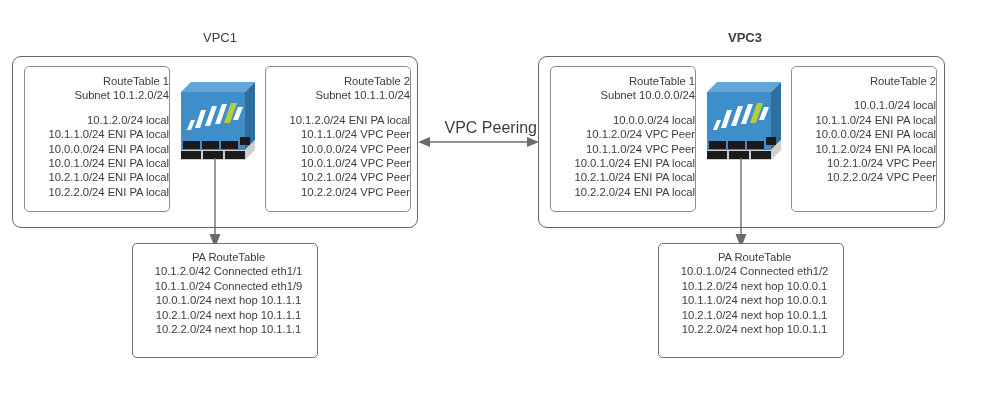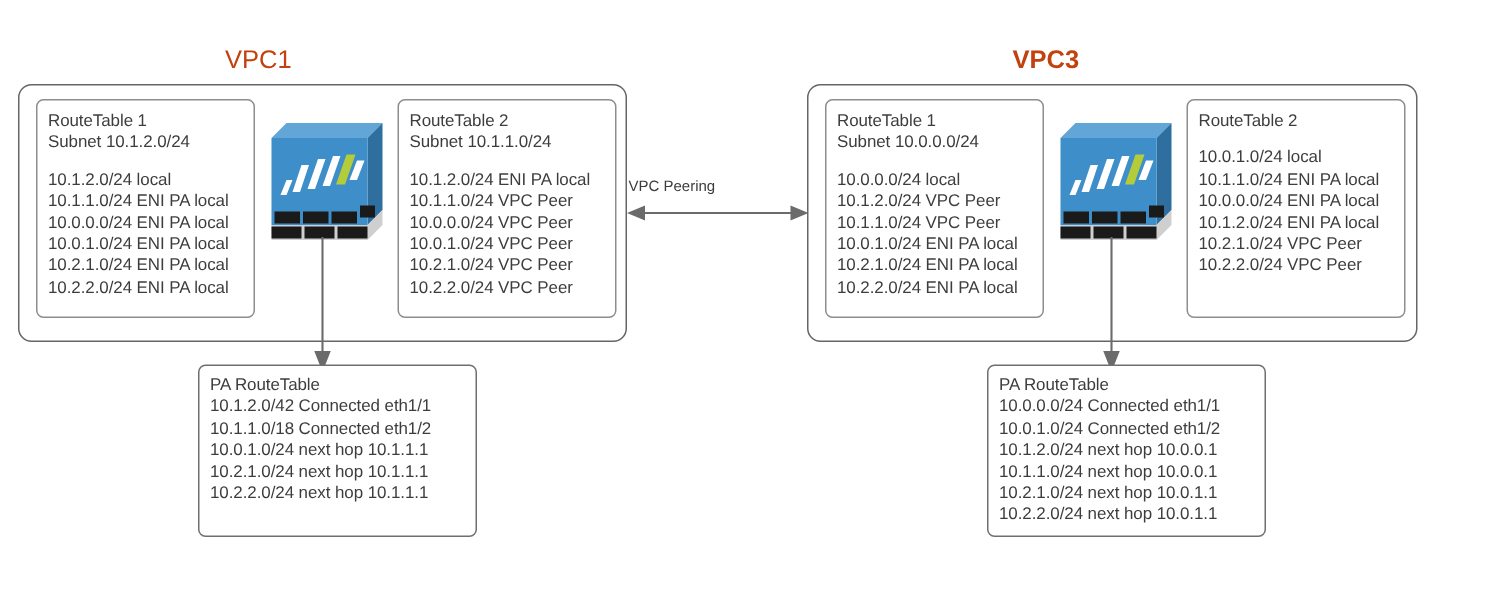--- a/index.html
+++ b/index.html
@@ -22,71 +22,73 @@
   
   .vpc-box {
     position: absolute;
     border: 1.6px solid #666666;
     border-radius: 9px;
     background: #ffffff;
     box-sizing: border-box;
   }
   .vpc-title {
     position: absolute;
-    font-size: 17px;
-    color: #c2410c;
-    text-align: left;
+    font-size: 13px;
+    color: #404040;
+    text-align: center;
     white-space: nowrap;
   }
 
   
   .rt-box {
     position: absolute;
     border: 1.2px solid #8d8d8d;
     border-radius: 5px;
     background: #ffffff;
     box-sizing: border-box;
     padding: 7px 0 0 7px;
+    text-align: right;
   }
   .rt-line {
     font-size: 11.3px;
     line-height: 14.4px;
     color: #3d3d3d;
     white-space: nowrap;
     letter-spacing: -0.05px;
   }
   .rt-gap {
     height: 10px;
   }
 
   
   .pa-box {
     position: absolute;
     border: 1.2px solid #6f6f6f;
     border-radius: 5px;
     background: #ffffff;
     box-sizing: border-box;
     padding: 6px 0 0 7px;
+    text-align: center;
   }
 
   
   .fw-icon {
     position: absolute;
   }
 
   
   .connector {
     position: absolute;
   }
   .peer-label {
     position: absolute;
-    font-size: 10px;
+    font-size: 16px;
     color: #3d3d3d;
     white-space: nowrap;
-    text-align: left;
+    text-align: right;
   }
 </style>
 </head>
 <body>
 
 <div id="canvas">
 
   <div class="vpc-title" style="left:150px; top:30px; width:140px;">VPC1</div>
 
   <div class="vpc-box" style="left:12px; top:56px; width:406px; height:172px;"></div>
@@ -149,21 +151,21 @@
   <div class="connector" style="left:205px; top:158px; width:20px; height:92px;">
     <svg width="20" height="92" viewBox="0 0 20 92" xmlns="http://www.w3.org/2000/svg">
       <line x1="10" y1="0" x2="10" y2="78" stroke="#6b6b6b" stroke-width="1.4"></line>
       <polygon points="10,90 4.5,76 15.5,76" fill="#6b6b6b"></polygon>
     </svg>
   </div>
 
   <div class="pa-box" style="left:132px; top:243px; width:186px; height:115px;">
     <div class="rt-line">PA RouteTable</div>
     <div class="rt-line">10.1.2.0/42 Connected eth1/1</div>
-    <div class="rt-line">10.1.1.0/18 Connected eth1/2</div>
+    <div class="rt-line">10.1.1.0/24 Connected eth1/9</div>
     <div class="rt-line">10.0.1.0/24 next hop 10.1.1.1</div>
     <div class="rt-line">10.2.1.0/24 next hop 10.1.1.1</div>
     <div class="rt-line">10.2.2.0/24 next hop 10.1.1.1</div>
   </div>
 
   <div class="peer-label" style="left:419px; top:119px; width:118px;">VPC Peering</div>
 
   <div class="connector" style="left:418px; top:134px; width:121px; height:16px;">
     <svg width="121" height="16" viewBox="0 0 121 16" xmlns="http://www.w3.org/2000/svg">
       <line x1="10" y1="8" x2="111" y2="8" stroke="#6b6b6b" stroke-width="1.4"></line>
@@ -227,21 +229,20 @@
 
   <div class="connector" style="left:731px; top:158px; width:20px; height:92px;">
     <svg width="20" height="92" viewBox="0 0 20 92" xmlns="http://www.w3.org/2000/svg">
       <line x1="10" y1="0" x2="10" y2="78" stroke="#6b6b6b" stroke-width="1.4"></line>
       <polygon points="10,90 4.5,76 15.5,76" fill="#6b6b6b"></polygon>
     </svg>
   </div>
 
   <div class="pa-box" style="left:658px; top:243px; width:186px; height:115px;">
     <div class="rt-line">PA RouteTable</div>
-    <div class="rt-line">10.0.0.0/24 Connected eth1/1</div>
     <div class="rt-line">10.0.1.0/24 Connected eth1/2</div>
     <div class="rt-line">10.1.2.0/24 next hop 10.0.0.1</div>
     <div class="rt-line">10.1.1.0/24 next hop 10.0.0.1</div>
     <div class="rt-line">10.2.1.0/24 next hop 10.0.1.1</div>
     <div class="rt-line">10.2.2.0/24 next hop 10.0.1.1</div>
   </div>
 
 </div>
 
 </body></html>

